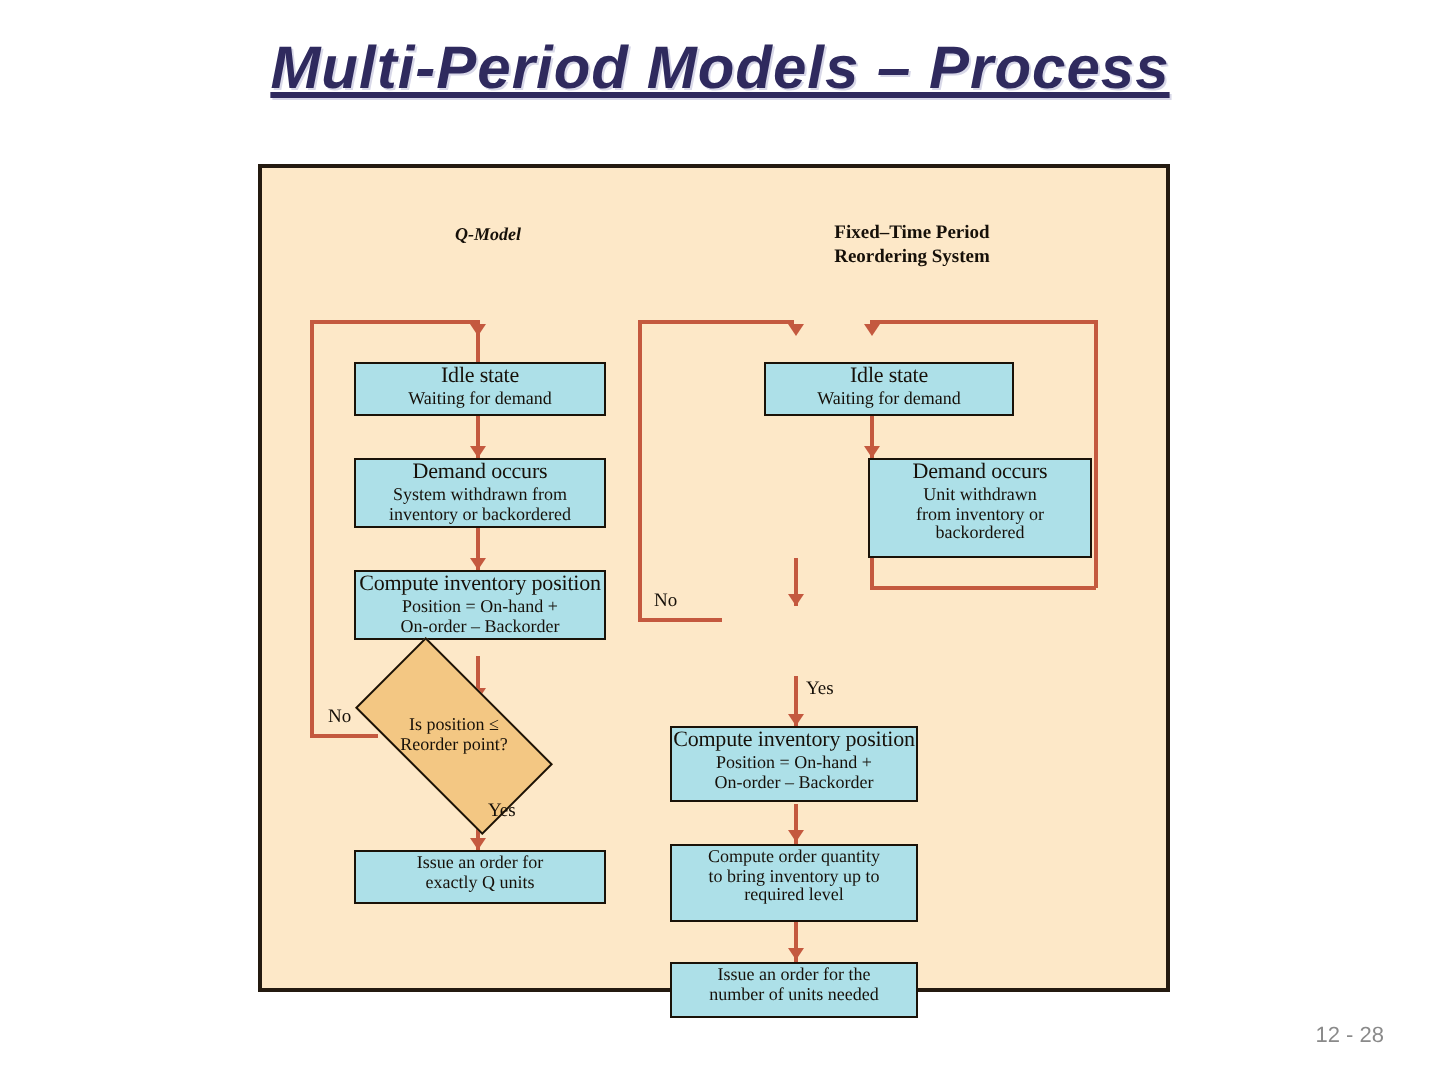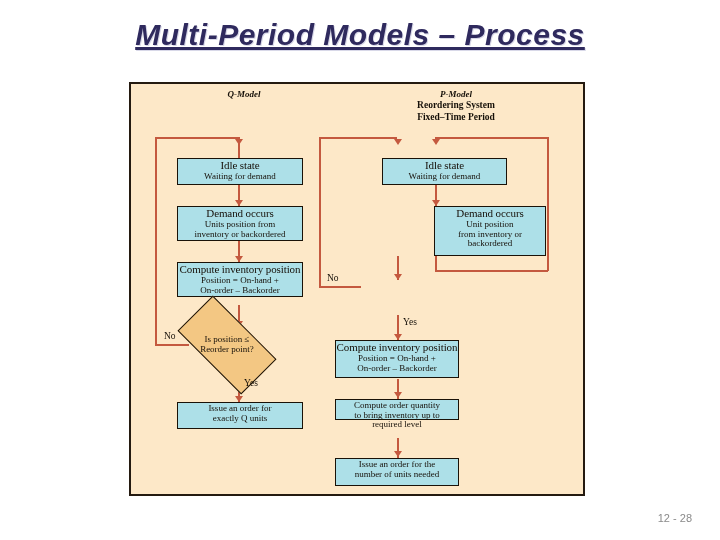--- a/index.html
+++ b/index.html
@@ -30,21 +30,21 @@
   
   #figure-frame{
     position:absolute;
     left:129px; top:82px;
     width:456px; height:414px;
     background:#fde8c8;
     border:2px solid #241a10;
     box-sizing:border-box;
   }
   #figure-frame .inner{
-    position:absolute; inset:0;
+    position:absolute; inset:0;margin-top:23px;
   }
 
   
   .node{
     position:absolute;
     box-sizing:border-box;
     background:#ade0e8;
     border:1.4px solid #1a1208;
     text-align:center;
     color:#161009;
@@ -138,23 +138,22 @@
 <div id="slide-title">Multi-Period Models – Process</div>
 
 <div id="figure-frame">
   <div class="inner">
 
     <div class="col-caption" style="left:38px; top:5px; width:150px;">
       <span class="ital">Q-Model</span>
     </div>
 
     <div class="col-caption" style="left:245px; top:5px; width:160px;">
-      <span class="ital">P-Model</span>
+      <span class="ln">Fixed–Time Period</span>
       <span class="ln">Reordering System</span>
-      <span class="ln">Fixed–Time Period</span>
     </div>
 
     <div class="hline" style="left:24px; top:53px; width:83px;"></div>
     <div class="vline" style="left:24px; top:53px; height:208px;"></div>
     <div class="hline" style="left:24px; top:260px; width:34px;"></div>
 
     <div class="vline" style="left:107px; top:53px; height:22px;"></div>
     <div class="arrow-down" style="left:103.5px; top:55px;"></div>
 
     <div class="vline" style="left:107px; top:100px; height:22px;"></div>
@@ -169,21 +168,21 @@
     <div class="vline" style="left:107px; top:296px; height:22px;"></div>
     <div class="arrow-down" style="left:103.5px; top:312px;"></div>
 
     <div class="node" style="left:46px; top:74px; width:126px; height:27px;">
       <span class="ital">Idle state</span>
       <span class="ln">Waiting for demand</span>
     </div>
 
     <div class="node" style="left:46px; top:122px; width:126px; height:35px;">
       <span class="ital">Demand occurs</span>
-      <span class="ln">Units position from</span>
+      <span class="ln">System withdrawn from</span>
       <span class="ln">inventory or backordered</span>
     </div>
 
     <div class="node" style="left:46px; top:178px; width:126px; height:35px;">
       <span class="ital">Compute inventory position</span>
       <span class="ln">Position = On-hand +</span>
       <span class="ln">On-order – Backorder</span>
     </div>
 
     <div class="diamond" style="left:51px; top:236px; width:90px; height:50px;">
@@ -229,36 +228,36 @@
     <div class="vline" style="left:266px; top:354px; height:20px;"></div>
     <div class="arrow-down" style="left:262.5px; top:367px;"></div>
 
     <div class="node" style="left:251px; top:74px; width:125px; height:27px;">
       <span class="ital">Idle state</span>
       <span class="ln">Waiting for demand</span>
     </div>
 
     <div class="node" style="left:303px; top:122px; width:112px; height:50px;">
       <span class="ital">Demand occurs</span>
-      <span class="ln">Unit position</span>
+      <span class="ln">Unit withdrawn</span>
       <span class="ln">from inventory or</span>
       <span class="ln">backordered</span>
     </div>
 
 
     <div class="branch-label" style="left:196px; top:189px;">No</div>
     <div class="branch-label" style="left:272px; top:233px;">Yes</div>
 
     <div class="node" style="left:204px; top:256px; width:124px; height:38px;">
       <span class="ital">Compute inventory position</span>
       <span class="ln">Position = On-hand +</span>
       <span class="ln">On-order – Backorder</span>
     </div>
 
-    <div class="node" style="left:204px; top:315px; width:124px; height:21px;">
+    <div class="node" style="left:204px; top:315px; width:124px; height:39px;">
       <span class="ln">Compute order quantity</span>
       <span class="ln">to bring inventory up to</span>
       <span class="ln">required level</span>
     </div>
 
     <div class="node" style="left:204px; top:374px; width:124px; height:28px;">
       <span class="ln">Issue an order for the</span>
       <span class="ln">number of units needed</span>
     </div>
 

